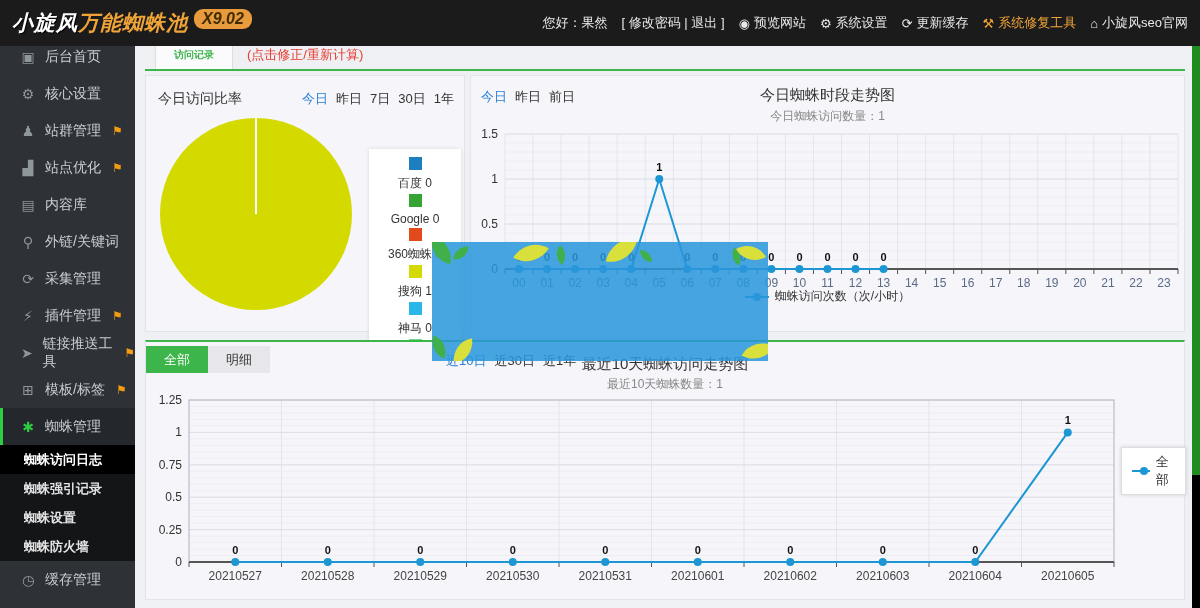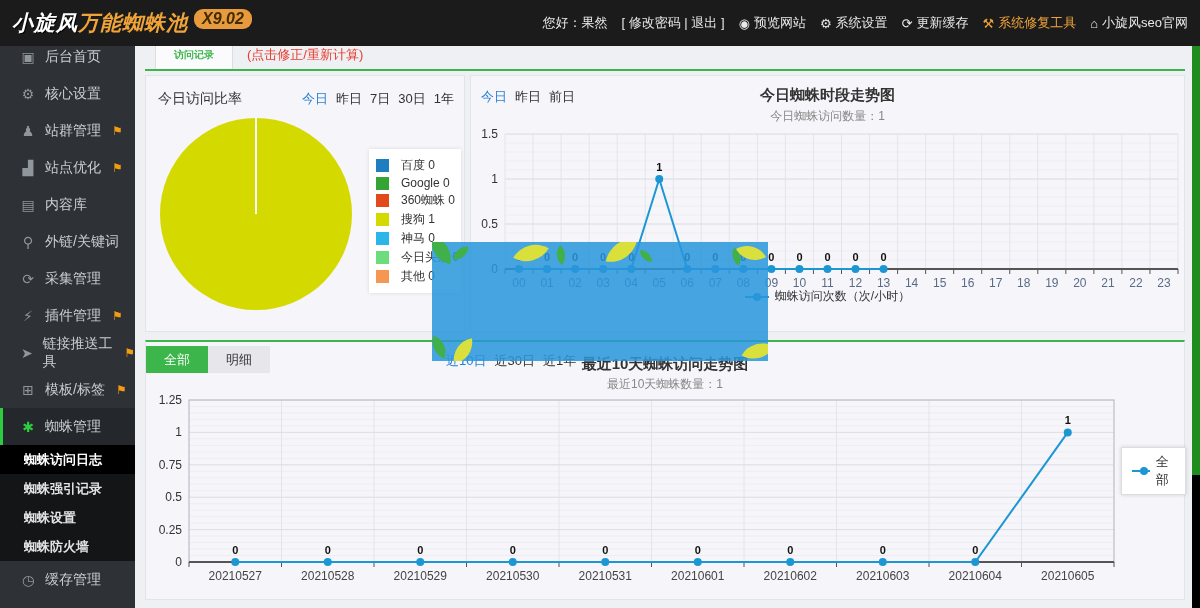--- a/index.html
+++ b/index.html
@@ -49,25 +49,25 @@
   .panel-title { color:#333; font-size:14px; }
   .filters { font-size:13px; color:#333; display:flex; gap:8px; }
   .filters .f { cursor:pointer; }
   .filters .f.sel { color:#2a7fd4; }
 
   #pie-head { position:absolute; left:12px; right:10px; top:14px; display:flex; justify-content:space-between; align-items:center; }
   #pie-circle { position:absolute; left:14px; top:42px; width:192px; height:192px; border-radius:50%; background:#d4da00; }
   #pie-split { position:absolute; left:109px; top:42px; width:2px; height:96px; background:#fff; }
   #pie-legend { position:absolute; left:223px; top:73px; width:92px; background:#fff; padding:6px 7px;
                 box-shadow:0 0 4px rgba(0,0,0,.12); font-size:12px; color:#333; }
-  .lg-row { display:flex; align-items:center; gap:12px; margin:2px 0; cursor:pointer; white-space:nowrap; }
+  .lg-row { display:flex; align-items:center; gap:5px; margin:2px 0; cursor:pointer; white-space:nowrap;flex-direction:column; }
   .lg-sq { width:13px; height:13px; flex:0 0 13px; }
 
   #hour-filters { position:absolute; left:10px; top:12px; }
-  .c-title { position:absolute; left:0; right:0; text-align:center; color:#333; font-size:15px; font-weight:bold; }
+  .c-title { position:absolute; left:0; right:0; text-align:center; color:#333; font-size:15px; font-weight:normal; }
   .c-sub   { position:absolute; left:0; right:0; text-align:center; color:#888; font-size:12px; }
   #hour-title { top:10px; } #hour-sub { top:32px; }
   #hourChart { position:absolute; left:8px; top:48px; }
   #hour-legend { position:absolute; left:0; right:0; top:212px; display:flex; justify-content:center;
                  align-items:center; gap:6px; font-size:12px; color:#333; cursor:pointer; }
   .lg-marker { display:inline-block; }
 
   #daily-btns { position:absolute; left:0; top:4px; display:flex; }
   .dbtn { height:27px; padding:0 18px; display:flex; align-items:center; font-size:13px; cursor:pointer; }
   .dbtn.sel { background:#3cb54a; color:#fff; }

